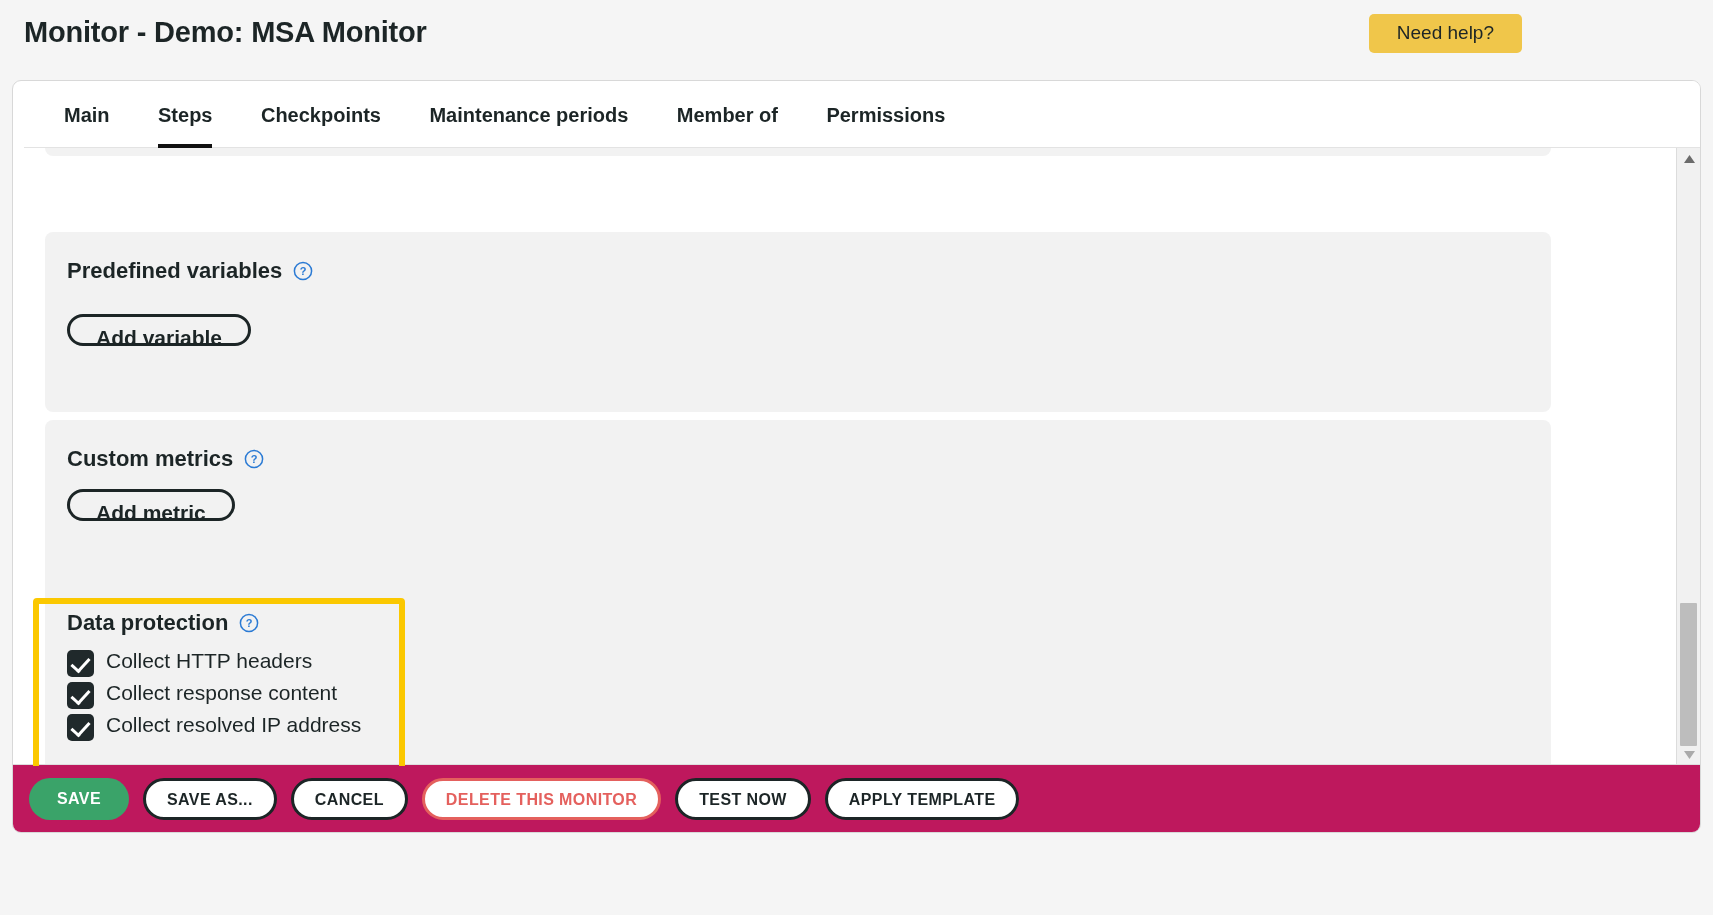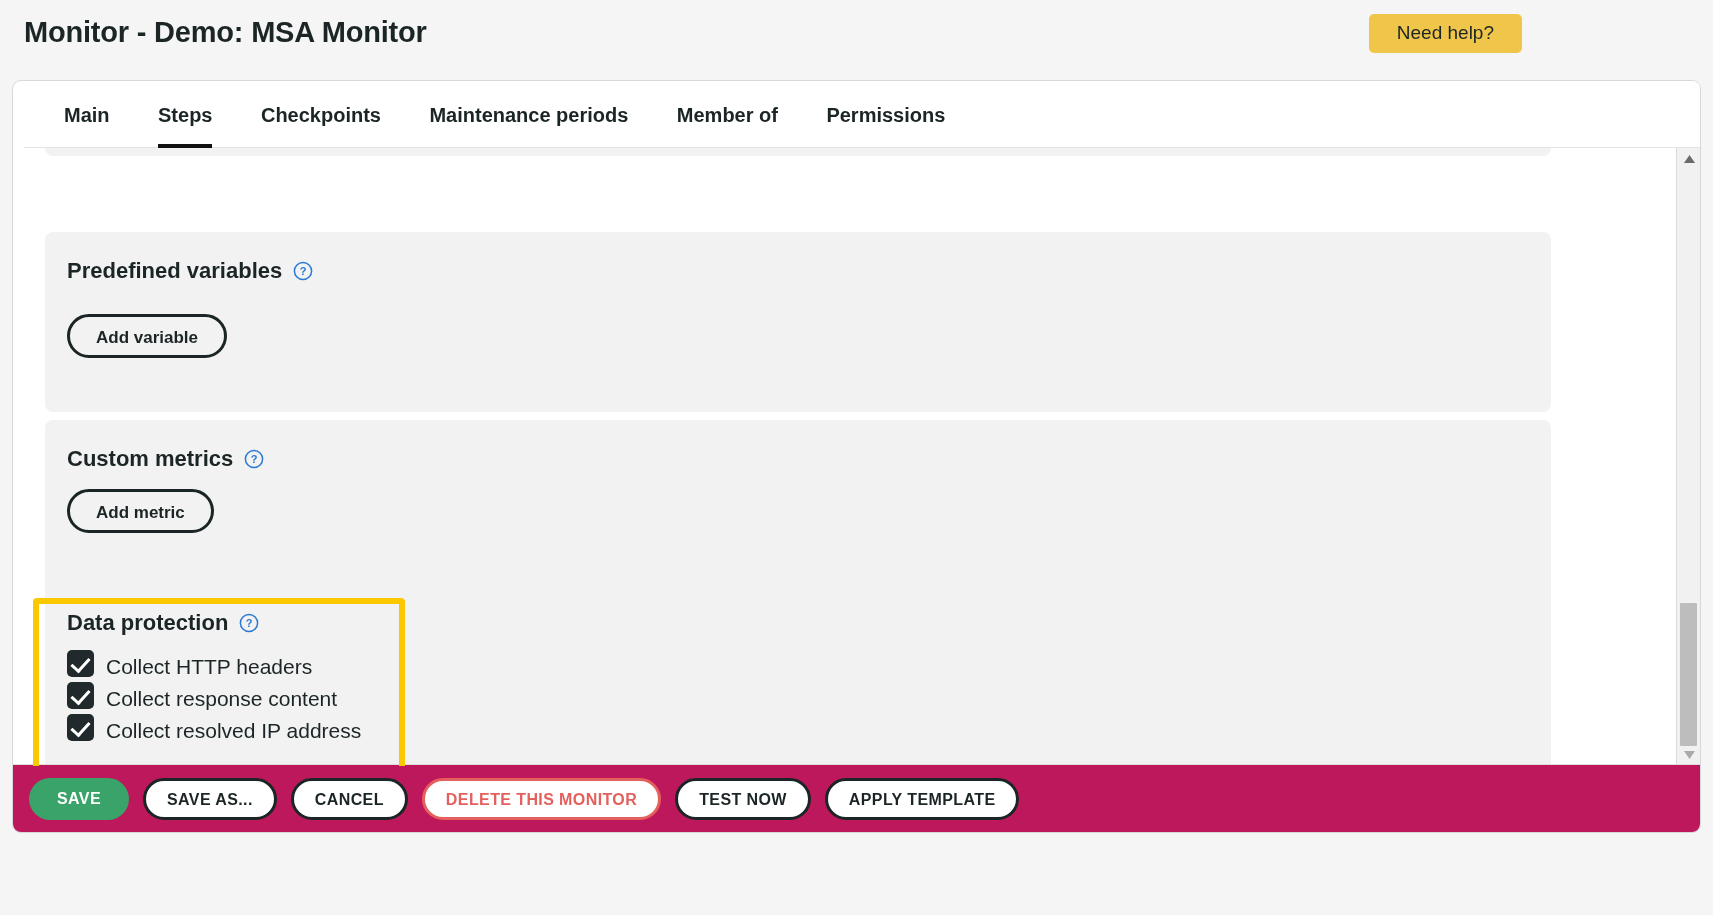--- a/index.html
+++ b/index.html
@@ -140,38 +140,38 @@
     display: inline-block;
     flex: none;
   }
 
   .pill-btn {
     position: absolute;
     background: #f2f2f2;
     border: 3px solid #1c2526;
     border-radius: 32px;
     color: #1c2526;
-    font-size: 17px;
+    font-size: 21px;
     font-weight: bold;
     font-family: "Liberation Sans", sans-serif;
     padding: 0 26px;
-    height: 44px;
+    height: 32px;
     line-height: 42px;
     cursor: pointer;
     white-space: nowrap;
   }
   #btn-add-variable { left: 22px; top: 82px; }
   #btn-add-metric   { left: 22px; top: 69px; }
 
   
   .checkrow {
     position: absolute;
     left: 22px;
     display: flex;
-    align-items: flex-end;
+    align-items: flex-start;
     gap: 12px;
     cursor: pointer;
   }
   .checkrow:nth-of-type(1) { }
   .cbox {
     width: 27px; height: 27px;
     border-radius: 5px;
     background: #20292b;
     flex: none;
     position: relative;

